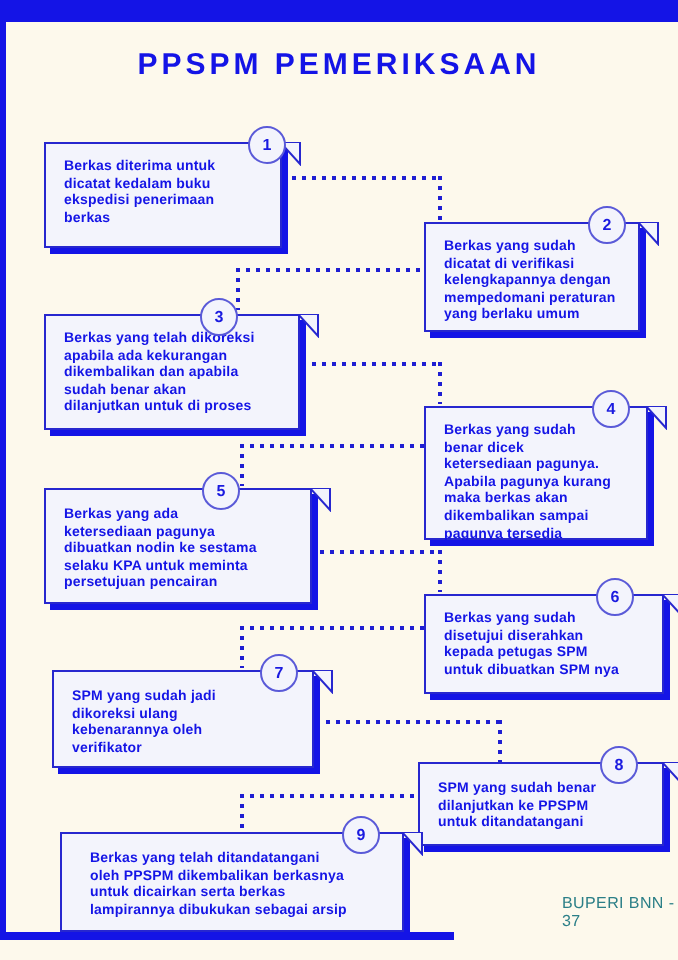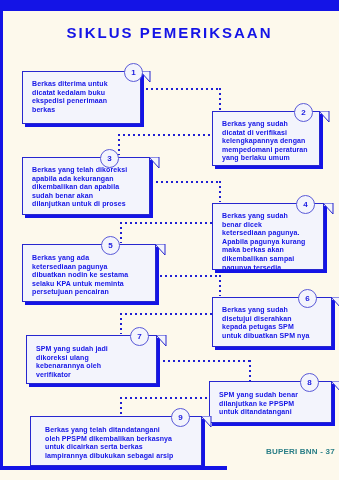--- a/index.html
+++ b/index.html
@@ -87,39 +87,39 @@
     position:absolute;height:2px;
     background-image:repeating-linear-gradient(to right,#1f1fd2 0 2px,transparent 2px 5px);
   }
   .dot-v{
     position:absolute;width:2px;
     background-image:repeating-linear-gradient(to bottom,#1f1fd2 0 2px,transparent 2px 5px);
   }
 
   .footer{
     position:absolute;
-    left:247px;top:447px;
+    left:262px;top:447px;
     color:#2b7f87;
-    font-weight:bold;
+    font-weight:normal;
     font-size:8px;
     letter-spacing:0.2px;
     padding-left:19px;
   }
 </style>
 </head>
 <body>
 
 <div class="slide">
 
   <div class="bar-top"></div>
   <div class="bar-left"></div>
   <div class="bar-bottom"></div>
 
   <div class="title">
-    <span class="l1">SIKLUS  PEMERIKSAAN</span>
+    <span class="l1">PPSPM  PEMERIKSAAN</span>
   </div>
 
   <div class="dot-h" style="left:141px;top:88px;width:79px;"></div>
   <div class="dot-v" style="left:219px;top:88px;height:22px;"></div>
 
   <div class="dot-h" style="left:118px;top:134px;width:102px;"></div>
   <div class="dot-v" style="left:118px;top:134px;height:21px;"></div>
 
   <div class="dot-h" style="left:141px;top:181px;width:79px;"></div>
   <div class="dot-v" style="left:219px;top:181px;height:21px;"></div>

